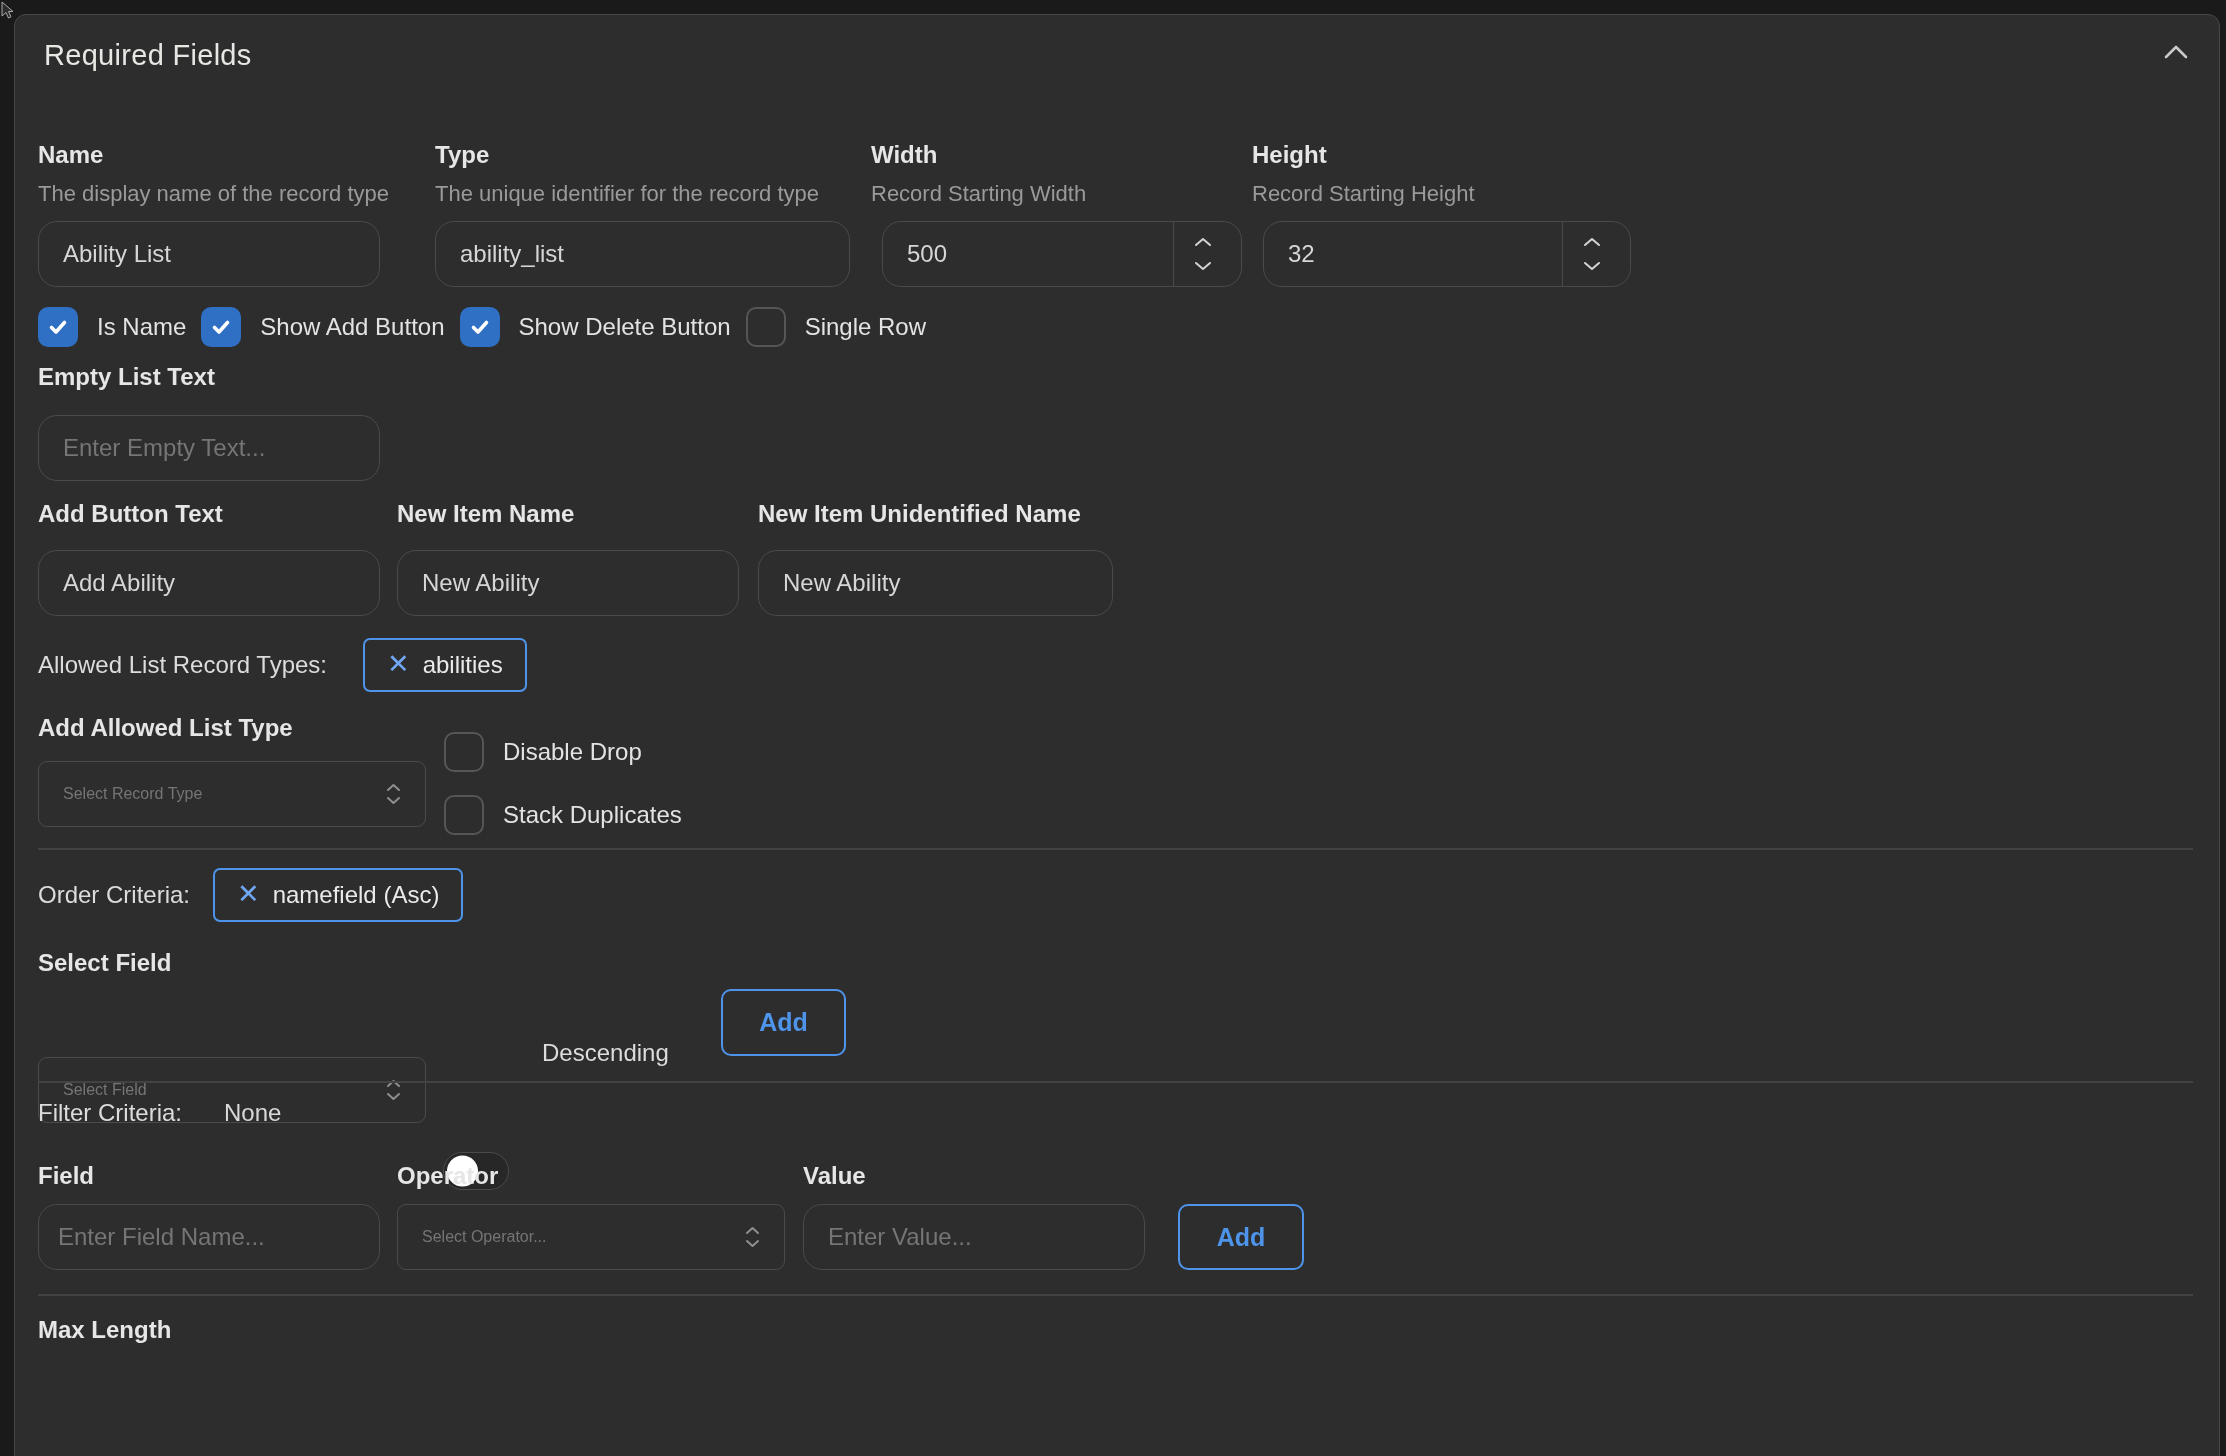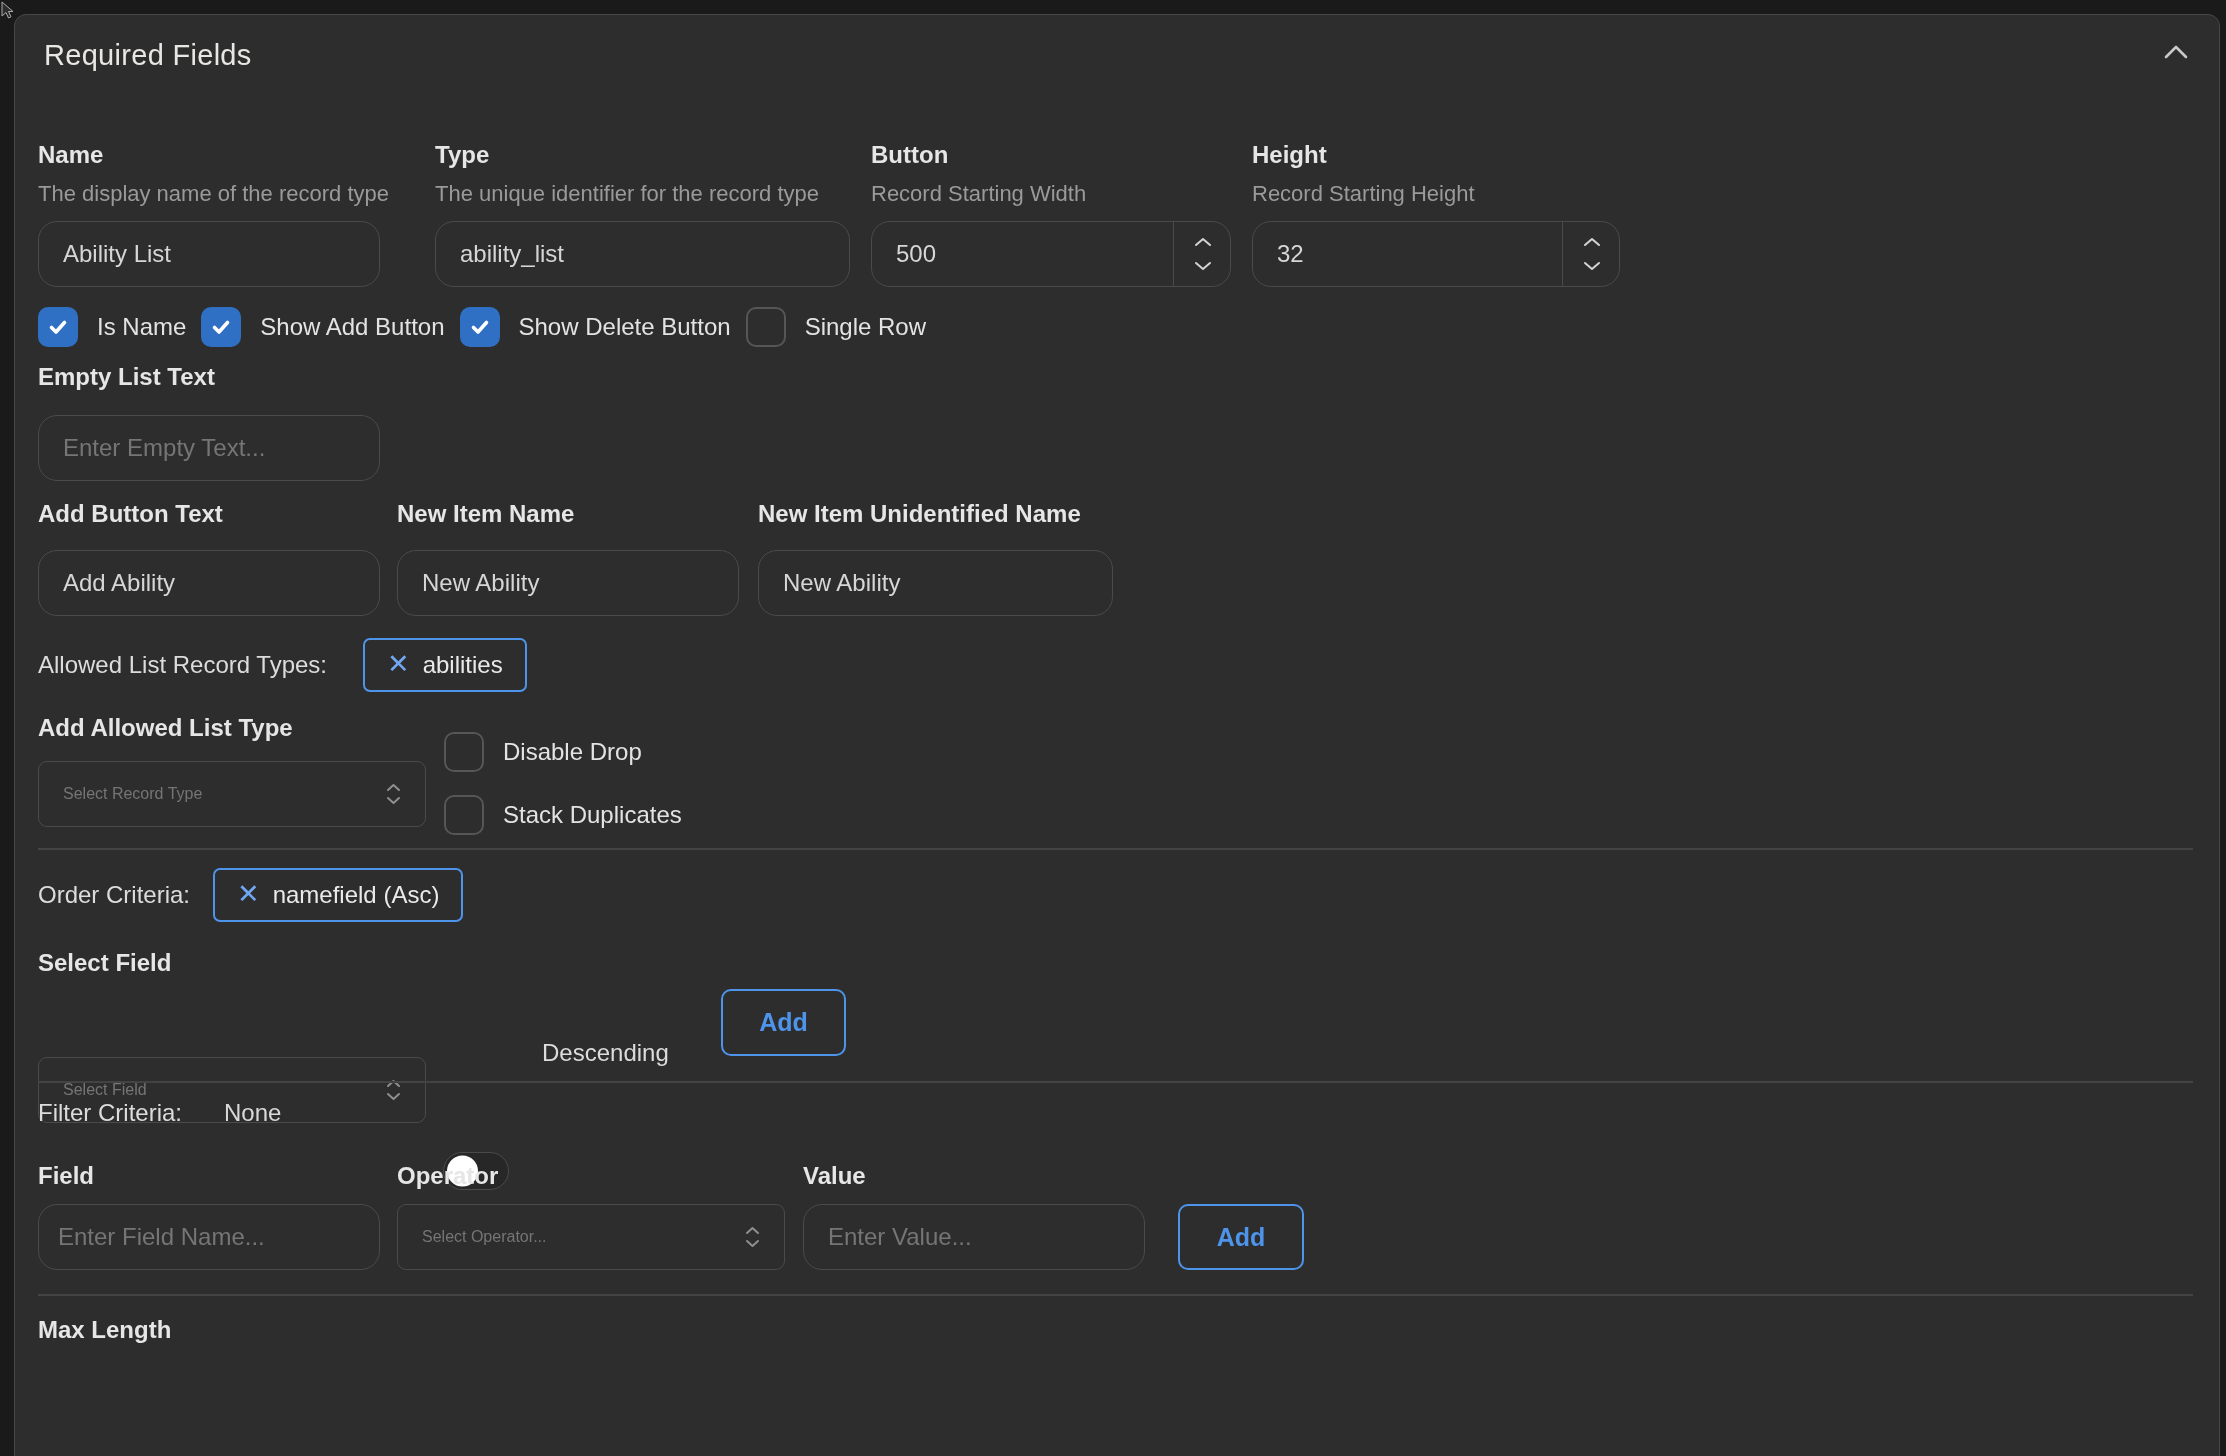--- a/index.html
+++ b/index.html
@@ -20,21 +20,21 @@
   .field-desc{font-size:22px;font-weight:400;color:#9a9a9a;line-height:26px;margin-top:12px;white-space:nowrap;}
   .plain-label{font-size:24px;font-weight:400;color:#dcdcdc;white-space:nowrap;}
 
   .text-input{display:block;height:66px;background:transparent;border:1px solid #4a4a4a;
     border-radius:19px;color:#d6d6d6;font-size:24px;font-family:"Liberation Sans",sans-serif;
     padding:0 24px;outline:none;width:100%;}
   .text-input::placeholder{color:#757575;}
   .input-gap{margin-top:14px;}
 
   .num-wrap{position:relative;}
-  .num-wrap .text-input{padding-right:72px;}
+  .num-wrap .text-input{padding-right:72px;margin-left:11px;}
   .spinner{position:absolute;right:0;top:0;bottom:0;width:58px;border-left:1px solid #4a4a4a;
     display:flex;flex-direction:column;align-items:center;justify-content:center;gap:14px;cursor:pointer;}
   .spinner svg{display:block;}
 
   .cb-row{display:flex;align-items:center;gap:15px;}
   .cb-group{display:flex;align-items:center;gap:19px;cursor:pointer;}
   .checkbox{width:40px;height:40px;border-radius:10px;flex:0 0 auto;display:flex;
     align-items:center;justify-content:center;border:2px solid #565656;background:transparent;}
   .checkbox.checked{border:none;background:#2f6fc4;}
   .checkbox svg{display:none;}
@@ -86,21 +86,21 @@
     <input type="text" class="text-input input-gap" value="Ability List" style="">
   </div>
 
   <div class="abs" style="left:420px;top:126px;width:415px;">
     <div class="field-label">Type</div>
     <div class="field-desc">The unique identifier for the record type</div>
     <input type="text" class="text-input input-gap" value="ability_list" style="">
   </div>
 
   <div class="abs" style="left:856px;top:126px;width:360px;">
-    <div class="field-label">Button</div>
+    <div class="field-label">Width</div>
     <div class="field-desc">Record Starting Width</div>
     <div class="num-wrap input-gap">
       <input type="text" class="text-input" value="500" style="">
       <div class="spinner">
         <svg width="18" height="10" viewBox="0 0 18 10">
             <polyline points="2,8 9,2 16,8" fill="none" stroke="#d4d4d4" stroke-width="2" stroke-linecap="round" stroke-linejoin="round"></polyline>
           </svg>
         <svg width="18" height="10" viewBox="0 0 18 10">
             <polyline points="2,2 9,8 16,2" fill="none" stroke="#d4d4d4" stroke-width="2" stroke-linecap="round" stroke-linejoin="round"></polyline>
           </svg>

